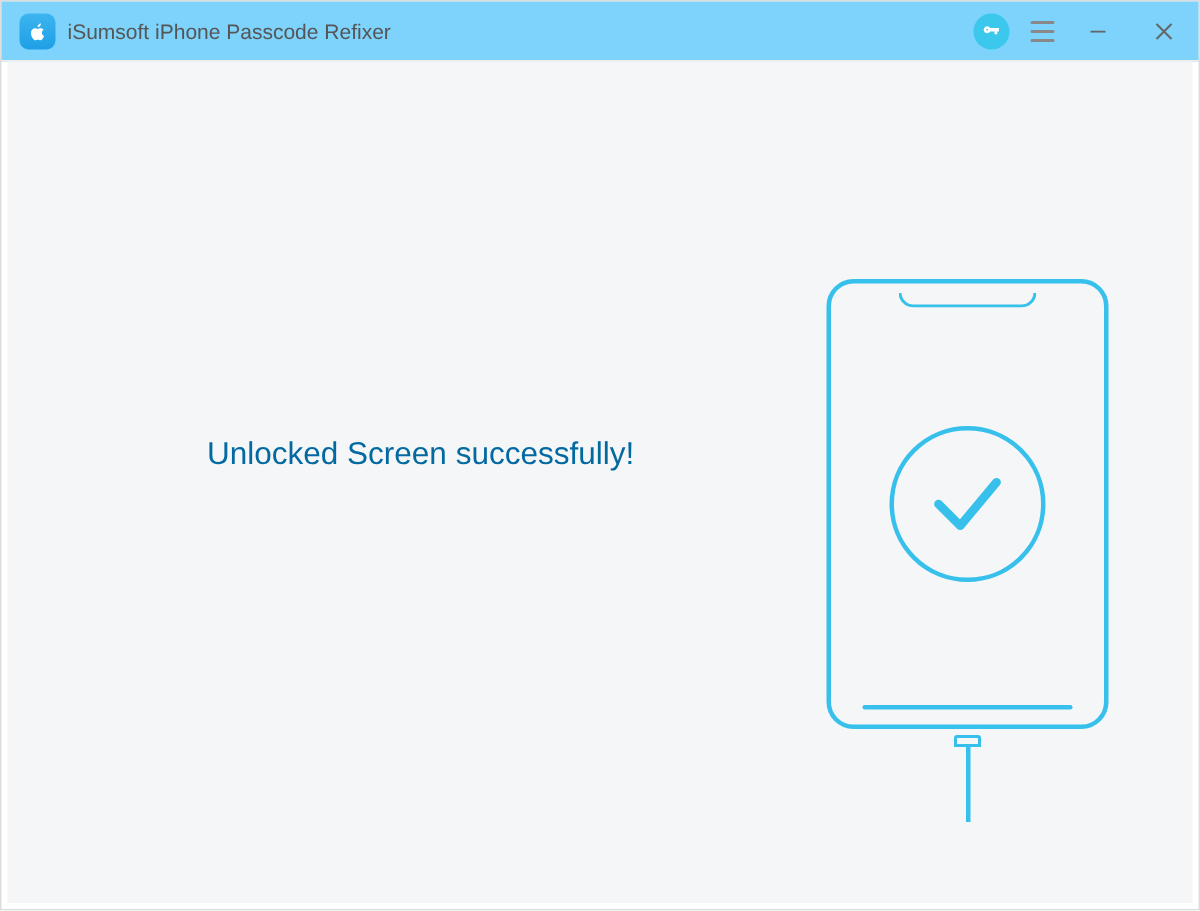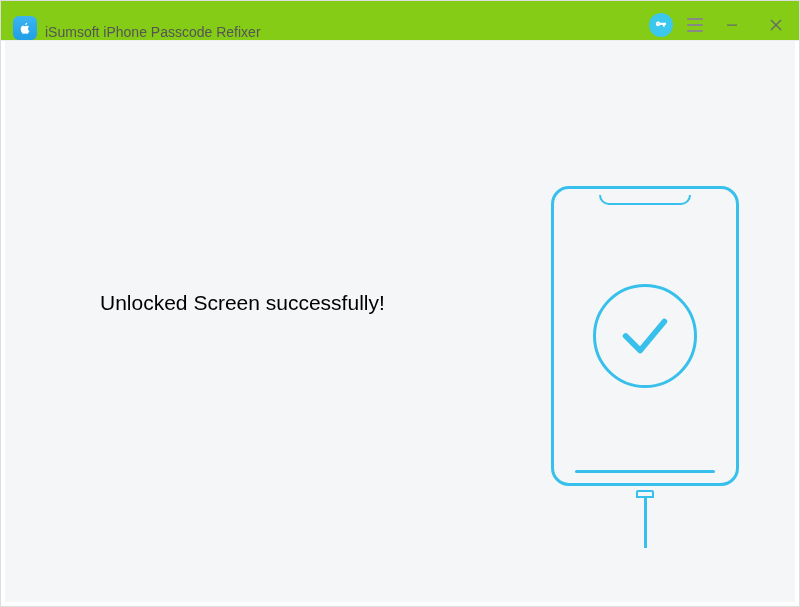--- a/index.html
+++ b/index.html
@@ -14,23 +14,23 @@
     .window {
       width: 800px;
       height: 607px;
       border: 1px solid #ddd;
       display: flex;
       flex-direction: column;
     }
     .titlebar {
       height: 40px;
       display: flex;
-      align-items: flex-end;
+      align-items: center;
       padding: 0 8px 0 12px;
-      background: #84cc16;
+      background: #7dd3fc;
       border-bottom: 1px solid #eee;
     }
     .app-logo {
       width: 24px;
       height: 24px;
       border-radius: 6px;
       background: linear-gradient(180deg,#3cb5f0,#1f9fe6);
       display: flex;
       align-items: center;
       justify-content: center;
@@ -89,22 +89,23 @@
       display: flex;
       align-items: center;
     }
     .left-pane {
       position: absolute;
       left: 95px;
       top: 250px;
     }
     .msg {
       font-size: 21px;
-      color: #000000;
+      color: #0369a1;
       margin-bottom: 38px;
+      margin-left: 38px;
     }
     .done-btn {
       width: 172px;
       height: 48px;
       background: #36c0eb;
       color: #fff;
       font-size: 22px;
       border: none;
       display: flex;
       align-items: center;

